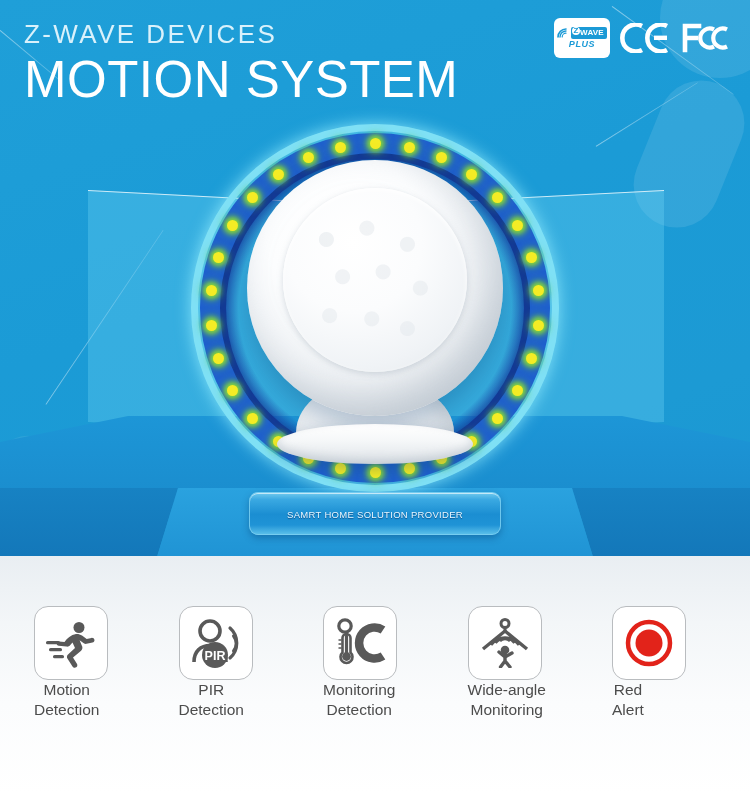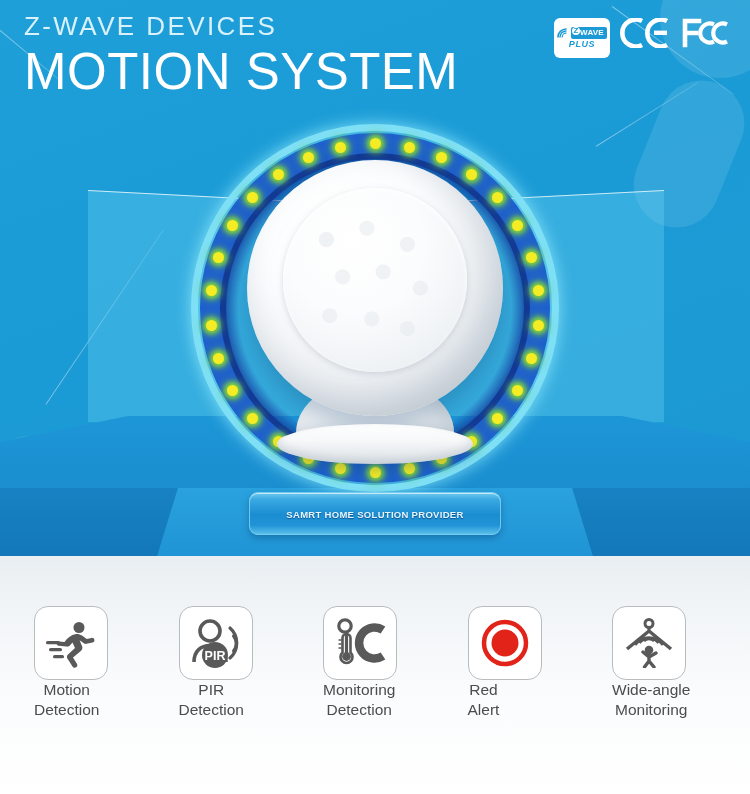--- a/index.html
+++ b/index.html
@@ -19,34 +19,34 @@
   .blob {
     background:rgba(255,255,255,0.10);
     border-radius:999px;
   }
   .streak {
     background:linear-gradient(to bottom right,rgba(255,255,255,0.55),rgba(255,255,255,0));
     height:1px; transform-origin:left center;
   }
 
   
-  .header { position:absolute; left:24px; top:12px; z-index:20; }
+  .header { position:absolute; left:24px; top:20px; z-index:20; }
   .kicker {
     font-size:26px; letter-spacing:2.4px; color:#d9f1fb;
     font-weight:300; line-height:1.1; white-space:nowrap;
   }
   .headline {
     font-size:51px; letter-spacing:0.5px; color:#ffffff;
     font-weight:400; line-height:1.12; margin-top:2px; white-space:nowrap;
   }
 
   
   .certs {
     position:absolute; right:20px; top:18px; z-index:20;
-    display:flex; gap:10px;
+    display:flex; align-items:center; gap:10px;
   }
   .zwave-badge {
     width:56px; height:40px; border-radius:6px; background:#ffffff;
     display:flex; flex-direction:column; align-items:center;
     justify-content:center; gap:1px; padding:3px 0;
   }
   .zwave-top { display:flex; align-items:center; gap:2px; }
   .zwave-wordmark {
     background:#1b9ad6; color:#fff; font-size:8px; font-weight:700;
     letter-spacing:.2px; padding:1px 3px 1px 9px; border-radius:2px;
@@ -174,21 +174,21 @@
     background:linear-gradient(180deg,#6fc9ee 0%,#3aa9e2 16%,#1b8ed2 52%,#1f93d6 78%,#59bee9 100%);
     border:1px solid rgba(120,205,240,.9);
     box-shadow:0 3px 7px rgba(0,50,100,.35), inset 0 1px 0 rgba(255,255,255,.6);
     display:flex; flex-direction:column; align-items:center; justify-content:center;
   }
   .plaque-title {
     color:#ffffff; font-size:15.5px; font-weight:700; letter-spacing:.2px;
     line-height:1.05; text-shadow:0 1px 2px rgba(0,40,90,.75); white-space:nowrap;
   }
   .plaque-sub {
-    color:#e6f6ff; font-size:9.5px; font-weight:700; letter-spacing:.3px;
+    color:#e6f6ff; font-size:9.5px; font-weight:400; letter-spacing:.3px;
     margin-top:2px; text-shadow:0 1px 1px rgba(0,40,90,.6); white-space:nowrap;
   }
 
   
   .bottom {
     position:absolute; left:0; top:556px; width:750px; height:238px; z-index:16;
     background:linear-gradient(180deg,#e9eef2 0%,#f3f6f8 28%,#fbfcfd 62%,#ffffff 100%);
   }
   .features {
     position:absolute; left:0; top:606px; width:750px; z-index:18;
@@ -356,40 +356,40 @@
           <circle cx="12.5" cy="38.5" r="4.4" fill="#595959"></circle>
           <path d="M4.5 22 L7.5 22 M4.5 26 L7.5 26 M4.5 30 L7.5 30" stroke="#595959" stroke-width="1.5"></path>
         </svg>
       </div>
       <div class="feature-label">Monitoring
 Detection</div>
     </div>
 
     <div class="feature">
       <div class="icon-box">
-        <svg width="50" height="50" viewBox="0 0 50 50">
-          <circle cx="25" cy="25" r="21" fill="none" stroke="#e2231a" stroke-width="4.5"></circle>
-          <circle cx="25" cy="25" r="13.5" fill="#e2231a"></circle>
-        </svg>
-      </div>
-      <div class="feature-label">Red
-Alert</div>
-    </div>
-
-    <div class="feature">
-      <div class="icon-box">
         <svg width="52" height="50" viewBox="0 0 52 50">
           <circle cx="26" cy="5.5" r="4" fill="none" stroke="#595959" stroke-width="3"></circle>
           <path d="M26 9.5 L26 13" stroke="#595959" stroke-width="3"></path>
           <path d="M4 31 L26 13 L48 31" fill="none" stroke="#595959" stroke-width="3.4" stroke-linejoin="round"></path>
           <path d="M12 27 A17 17 0 0 1 40 27" fill="none" stroke="#595959" stroke-width="3"></path>
           <path d="M16.5 25 A12 12 0 0 1 35.5 25" fill="none" stroke="#595959" stroke-width="2.8"></path>
           <path d="M21 23 A7.2 7.2 0 0 1 31 23" fill="none" stroke="#595959" stroke-width="2.6"></path>
           <circle cx="26" cy="32" r="4.3" fill="#595959"></circle>
           <path d="M26 36.5 L26 43 M26 39 L20 34 M26 39 L33 35 M26 43 L21.5 49 M26 43 L31 49" stroke="#595959" stroke-width="3.4" stroke-linecap="round" fill="none"></path>
         </svg>
       </div>
       <div class="feature-label">Wide-angle
 Monitoring</div>
     </div>
 
+    <div class="feature">
+      <div class="icon-box">
+        <svg width="50" height="50" viewBox="0 0 50 50">
+          <circle cx="25" cy="25" r="21" fill="none" stroke="#e2231a" stroke-width="4.5"></circle>
+          <circle cx="25" cy="25" r="13.5" fill="#e2231a"></circle>
+        </svg>
+      </div>
+      <div class="feature-label">Red
+Alert</div>
+    </div>
+
   </div>
 </div>
 
 </body></html>

